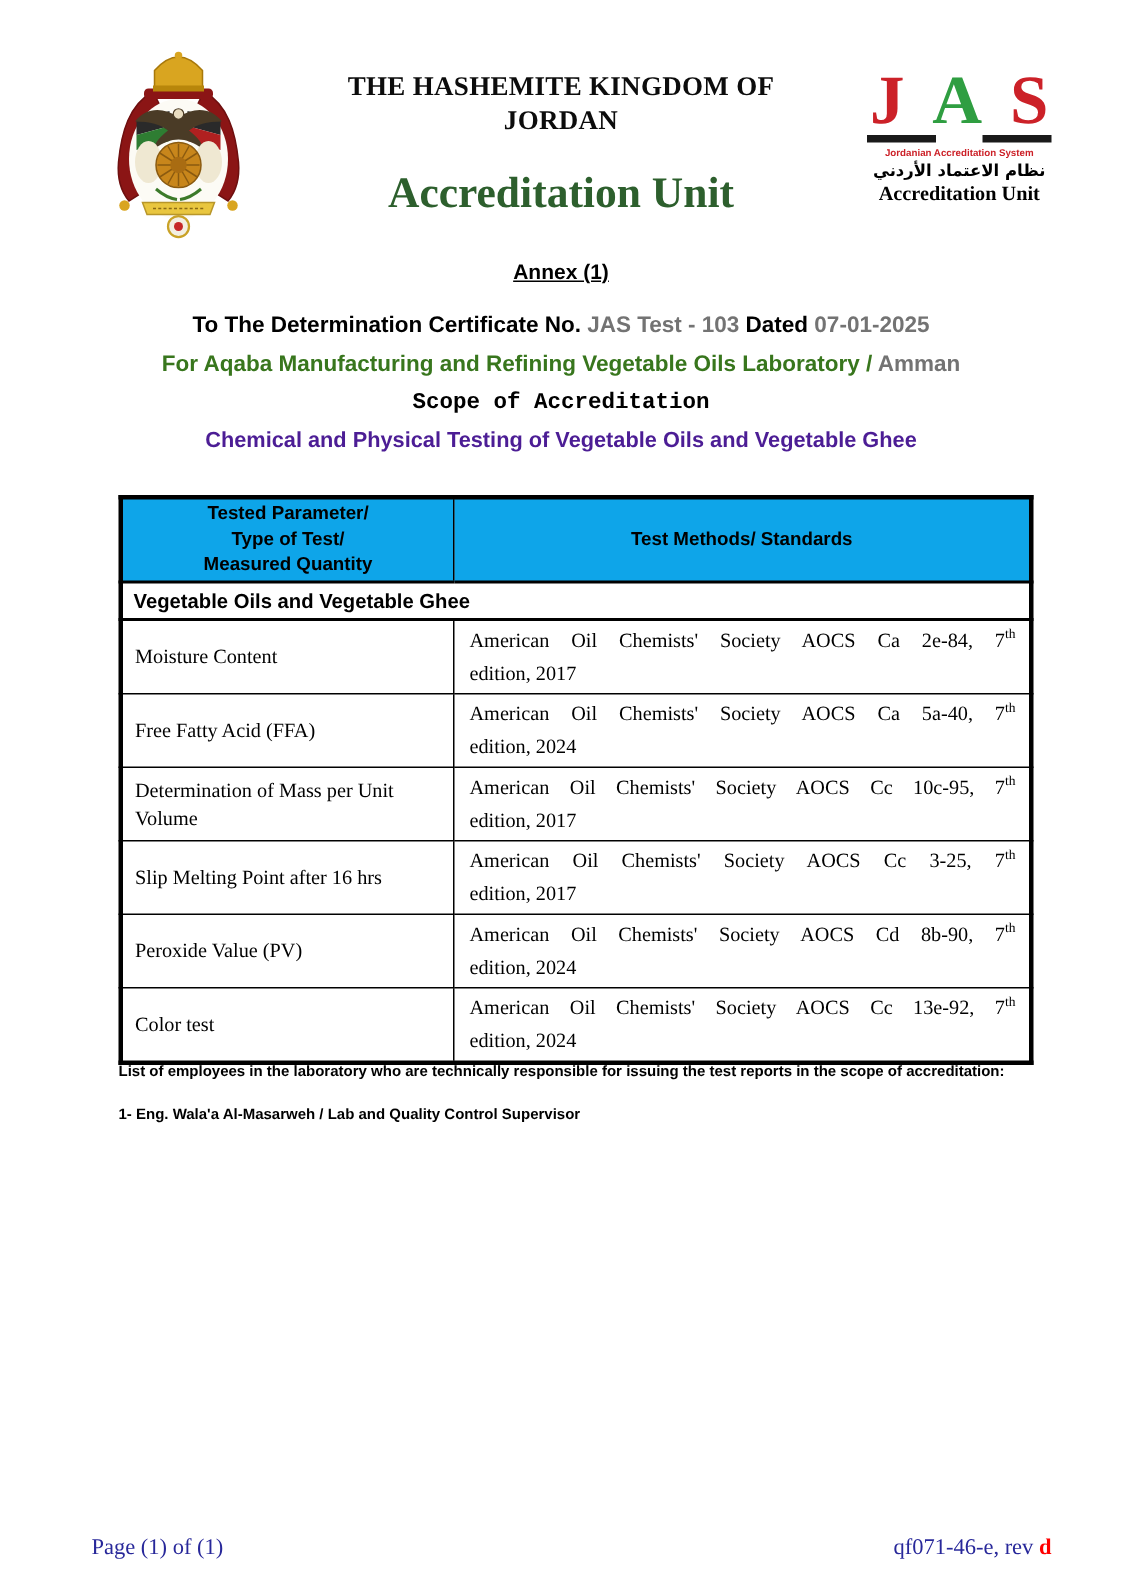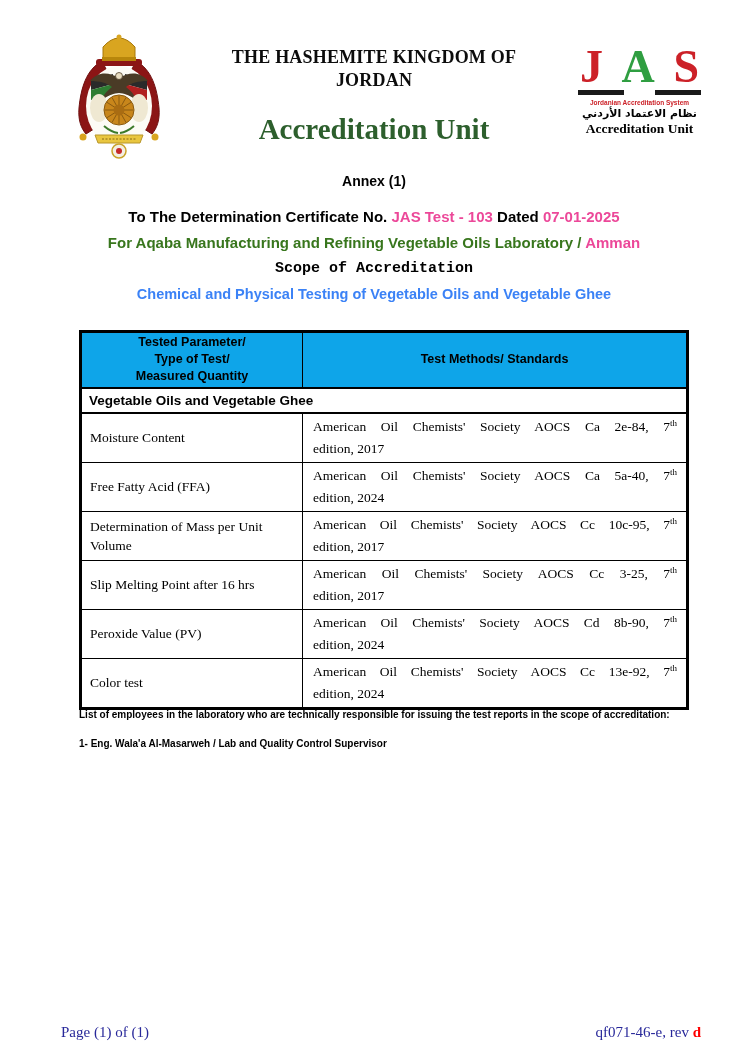--- a/index.html
+++ b/index.html
@@ -42,26 +42,26 @@
   .jas-letters .la { color: #2f9e41; position: relative; z-index: 2; }
   .jas-bar { position: absolute; bottom: 1px; height: 5px; background: #1a1a1a; z-index: 1; }
   .jas-bar.left { left: 1px; width: 46px; }
   .jas-bar.right { right: 1px; width: 46px; }
   .jas-sub-en { margin-top: 3px; font-size: 6.5px; font-weight: 700; color: #cc2128; }
   .jas-sub-ar { margin-top: 1px; font-size: 11px; font-weight: 700; font-family: "DejaVu Sans", sans-serif; direction: rtl; }
   .jas-unit { margin-top: 1px; font-size: 13.5px; font-weight: 700; font-family: "Liberation Serif", serif; }
 
   
   .cline { position: absolute; left: 0; width: 748px; text-align: center; font-weight: 700; }
-  .annex-title { top: 173px; font-size: 14px; }
+  .annex-title { top: 173px; font-size: 14px; text-decoration: underline; }
   .cert-line  { top: 208px; font-size: 15px; }
   .for-line   { top: 234px; font-size: 15px; color: #38761d; }
   .scope-title{ top: 260px; font-size: 15px; font-family: Liberation Mono, monospace; }
-  .scope-sub  { top: 286px; font-size: 14.5px; color: #3b82f6; }
-  .olive { color: #ec4899; }
+  .scope-sub  { top: 286px; font-size: 14.5px; color: #4c1d95; }
+  .olive { color: #737373; }
 
   
   table.scope-table {
     position: absolute; left: 79px; top: 330px; width: 610px;
     border-collapse: collapse;
     border: 3px solid #000;
   }
   .scope-table th, .scope-table td { border: 1.5px solid #000; }
   .scope-table th {
     background: #0ea5e9;

